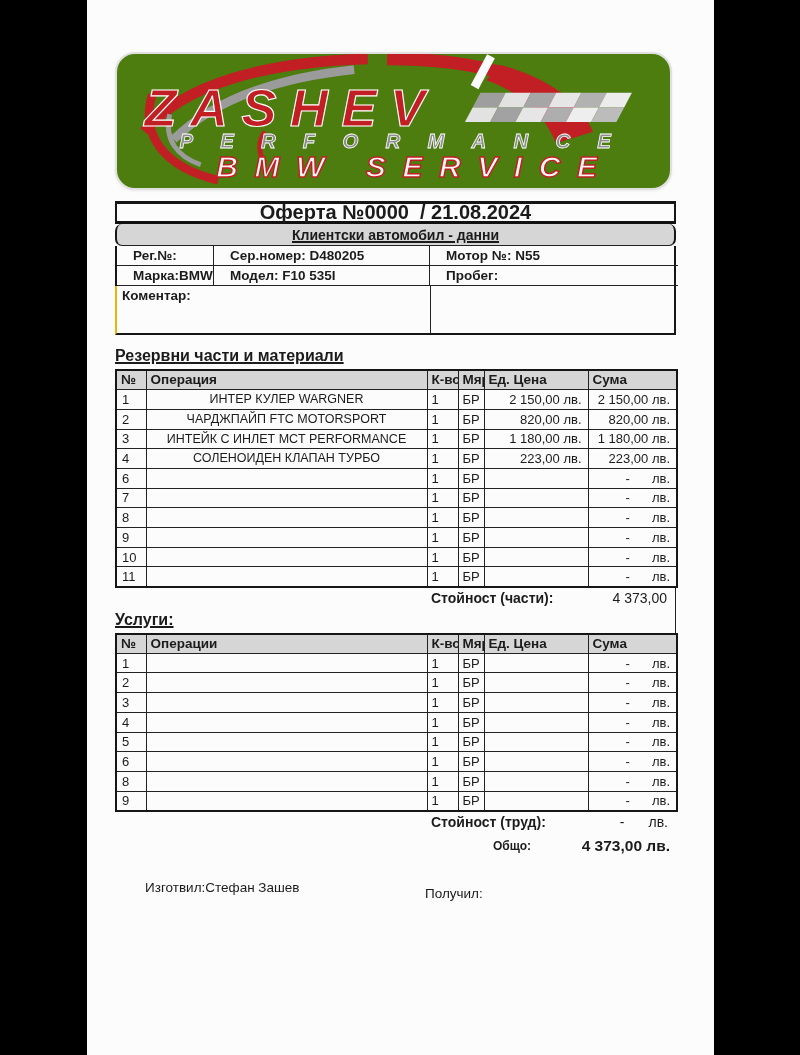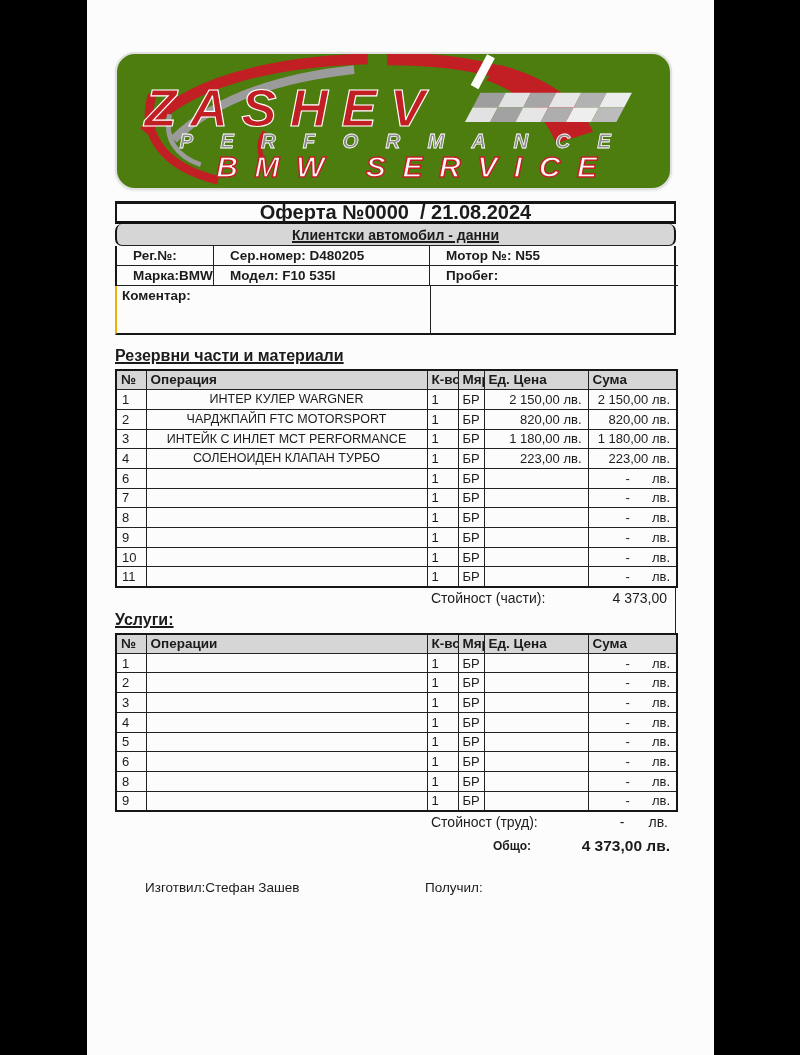--- a/index.html
+++ b/index.html
@@ -41,31 +41,31 @@
   table{border-collapse:collapse;table-layout:fixed;width:561px;border:2px solid #161616;}
   th,td{border:1.5px solid #222;overflow:hidden;white-space:nowrap;padding:0 4px;box-sizing:border-box;
         height:19.7px;font-size:13px;line-height:1;}
   thead th{background:#d6d6d6;text-align:left;font-weight:700;font-size:13.5px;}
   td.c-no{padding-left:5px;}
   td.c-name{text-align:center;font-size:12.5px;}
   td.c-price,td.c-sum{text-align:right;padding-right:6px;}
   span.dash{margin-right:22px;}
 
   .subtotal-row{box-sizing:border-box;height:21px;display:flex;align-items:center;border-right:1.5px solid #222;}
-  .subtotal-row .lbl{font-weight:400;font-size:14px;margin-left:316px;}
+  .subtotal-row .lbl{font-weight:700;font-size:14px;margin-left:316px;}
   .subtotal-row .val{margin-left:auto;font-size:14px;padding-right:8px;}
   .subtotal-row .val .dash{margin-right:24px;}
   .services-title-wrap{box-sizing:border-box;border-right:1.5px solid #222;height:24px;display:flex;align-items:flex-end;}
   .total-row{box-sizing:border-box;height:27px;display:flex;align-items:center;}
   .total-row .lbl{font-weight:700;font-size:12px;margin-left:378px;}
   .total-row .val{margin-left:auto;font-weight:700;font-size:15.5px;padding-right:6px;text-align:right;}
 
   .signatures{position:relative;height:20px;font-size:13.5px;text-align:right;}
   .signatures .sig-left{position:absolute;left:30px;top:2px;}
-  .signatures .sig-right{position:absolute;left:310px;top:2px;}
+  .signatures .sig-right{position:absolute;left:310px;top:8px;}
 </style>
 </head>
 <body>
 
 <div class="screen">
   <div class="page">
 
     <div class="logo-box">
       <svg viewBox="0 0 557 138">
 

